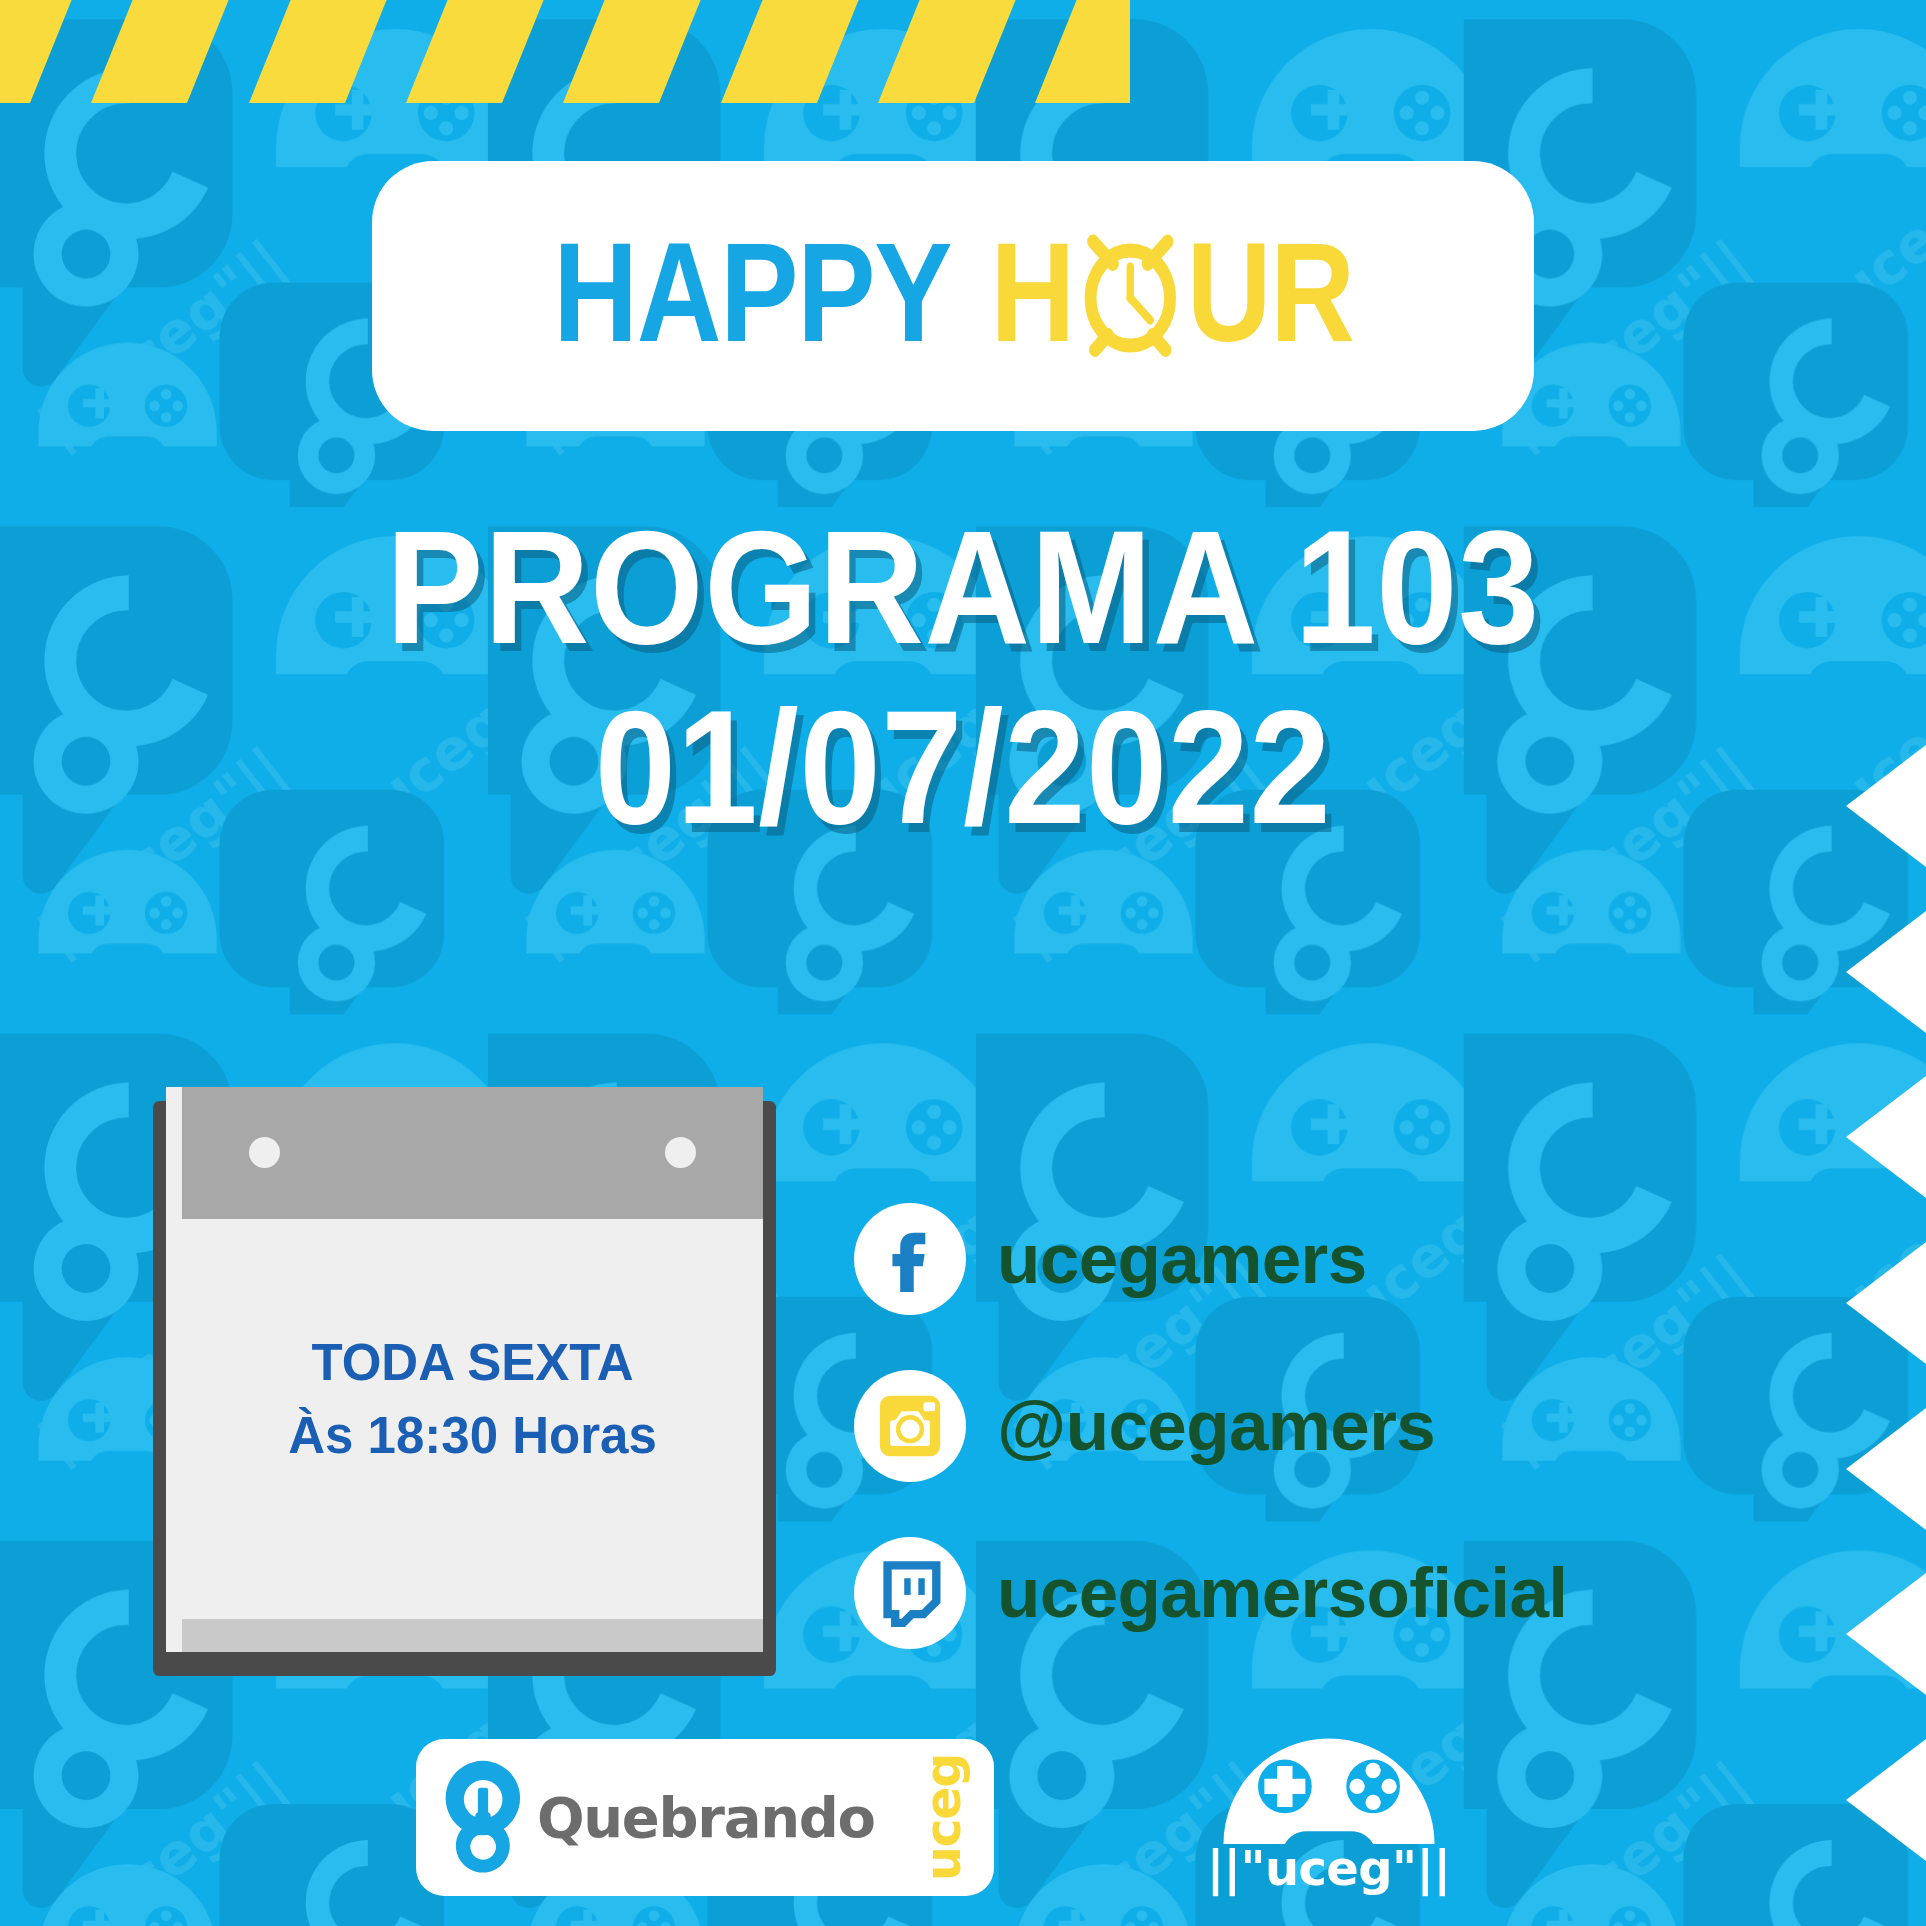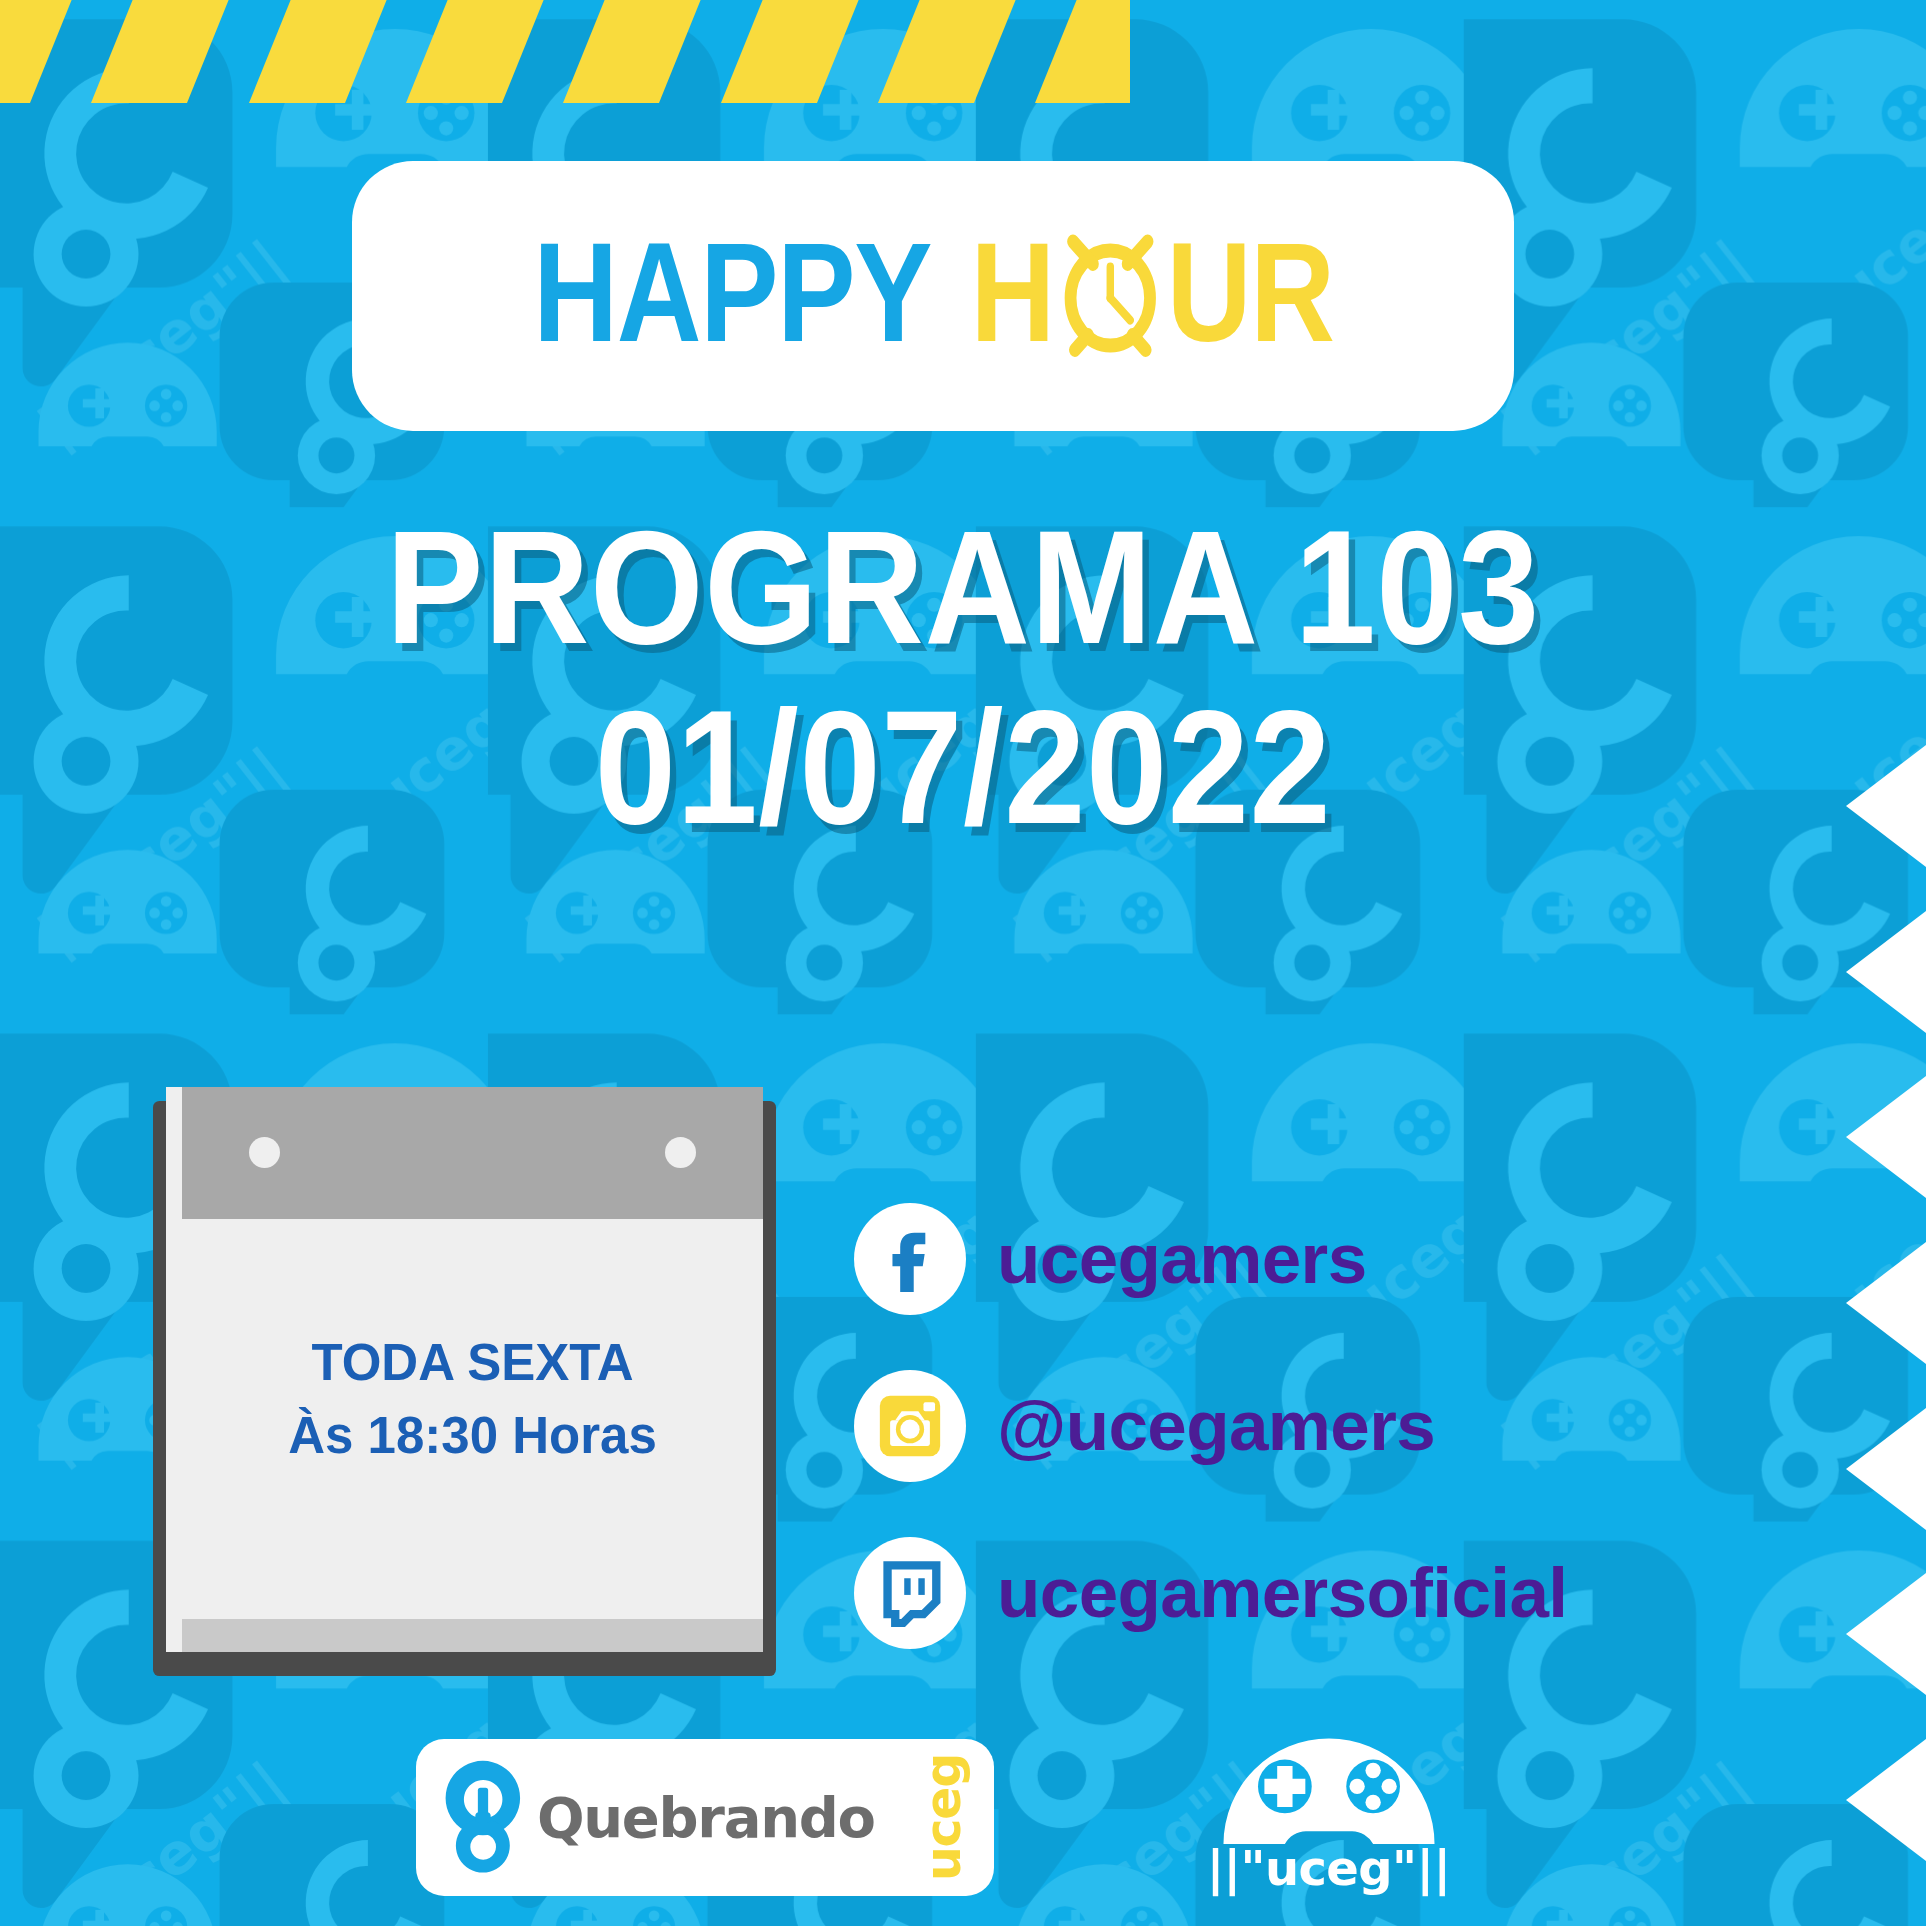--- a/index.html
+++ b/index.html
@@ -51,21 +51,21 @@
     right:0;
     width:0; height:0;
     border-top:61px solid transparent;
     border-bottom:61px solid transparent;
     border-right:80px solid #FFFFFF;
   }
 
   
   #happy-hour-card {
     position:absolute;
-    left:352px; top:161px;
+    left:372px; top:161px;
     width:1162px; height:270px;
     background:#FFFFFF;
     border-radius:61px;
     display:flex;
     align-items:center;
     justify-content:center;
   }
   #hh-logo {
     display:flex;
     align-items:center;
@@ -184,21 +184,21 @@
   .social-badge {
     width:112px; height:112px;
     border-radius:50%;
     background:#FFFFFF;
     flex:none;
     display:flex;
     align-items:center;
     justify-content:center;
   }
   .social-handle {
-    color:#4c1d95;
+    color:#14532d;
     font-size:71px;
     font-weight:bold;
     letter-spacing:-0.6px;
     white-space:nowrap;
   }
 
   
   #qc-logo-pill {
     position:absolute;
     left:416px; top:1739px;

